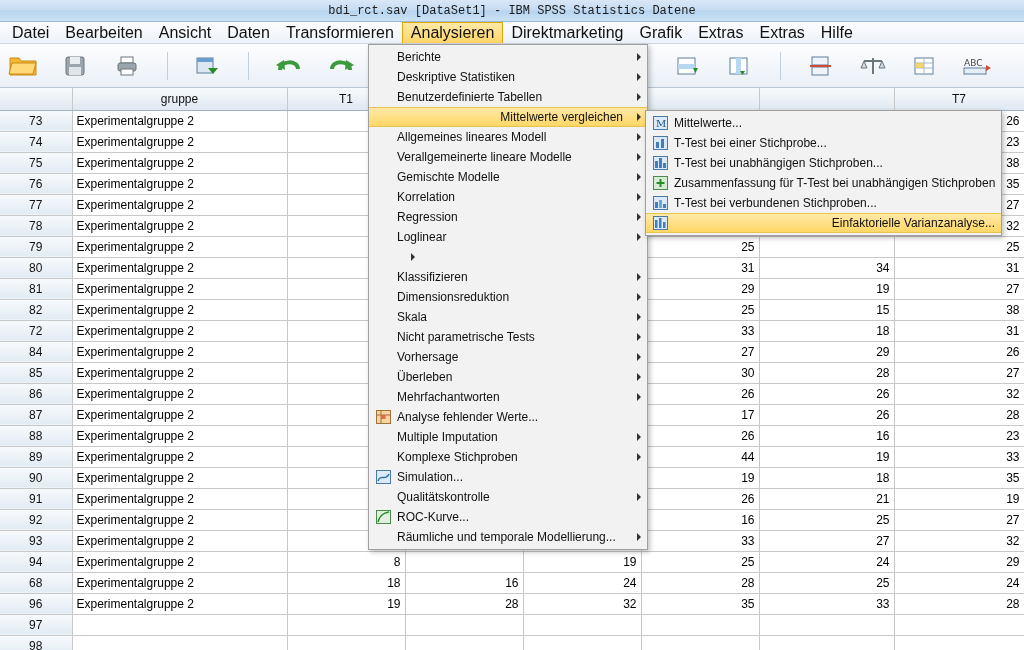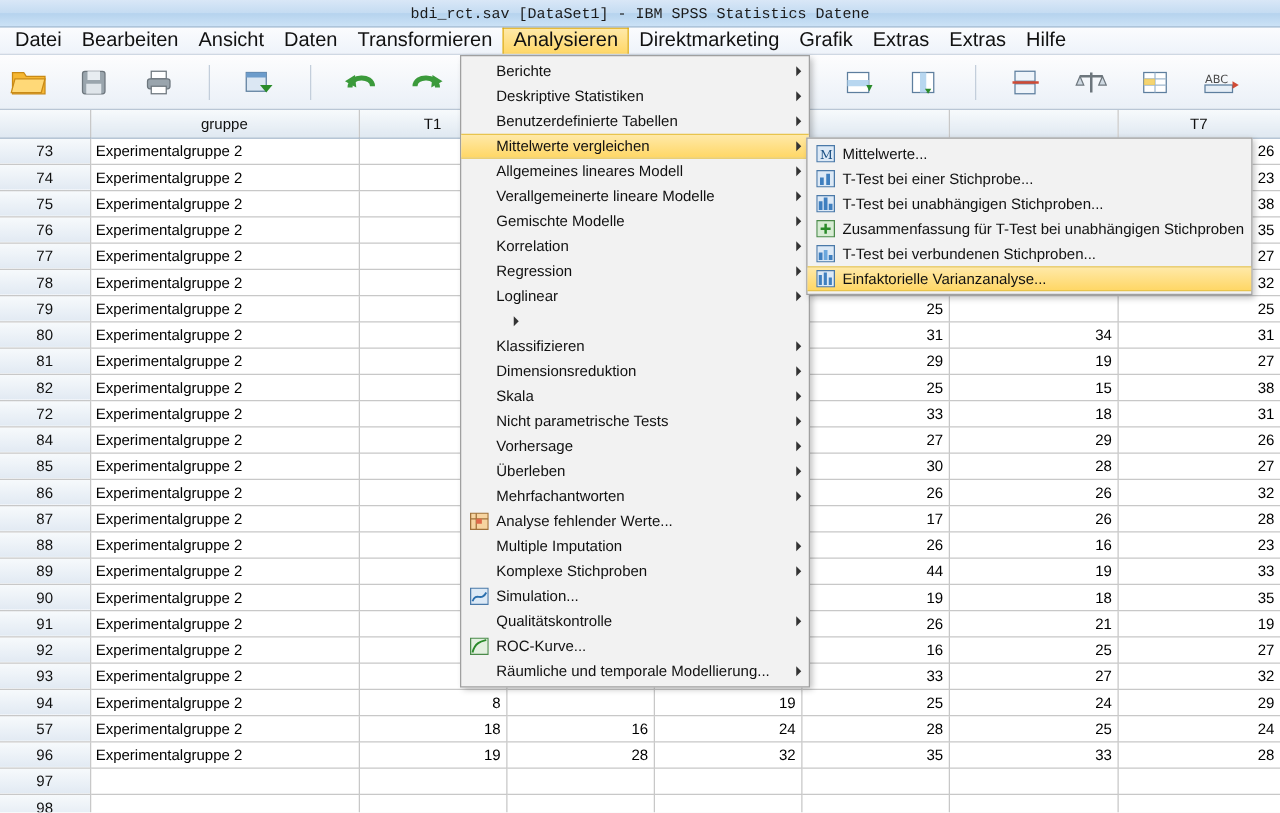--- a/index.html
+++ b/index.html
@@ -163,20 +163,21 @@
     margin-left: 14px;
     width: 0; height: 0;
     border-left: 4px solid #333;
     border-top: 4px solid transparent;
     border-bottom: 4px solid transparent;
   }
   .mi.hl {
     background: linear-gradient(to bottom, #ffe9a8 0%, #ffd766 100%);
     border-top: 1px solid #e8c44d;
     border-bottom: 1px solid #e8c44d;
+    text-align: right;
   }
   #analyse-menu { left: 320px; top: 44px; width: 280px; }
   #compare-submenu { left: 597px; top: 110px; width: 357px; }
 </style>
 </head>
 <body>
 
 <div id="app">
 
   <div class="titlebar">
@@ -581,21 +582,21 @@
           <td class="rowhdr">94</td>
           <td class="txt">Experimentalgruppe 2</td>
           <td class="num">8</td>
           <td class="num"></td>
           <td class="num">19</td>
           <td class="num">25</td>
           <td class="num">24</td>
           <td class="num">29</td>
         </tr>
         <tr>
-          <td class="rowhdr">57</td>
+          <td class="rowhdr">68</td>
           <td class="txt">Experimentalgruppe 2</td>
           <td class="num">18</td>
           <td class="num">16</td>
           <td class="num">24</td>
           <td class="num">28</td>
           <td class="num">25</td>
           <td class="num">24</td>
         </tr>
         <tr>
           <td class="rowhdr">96</td>

